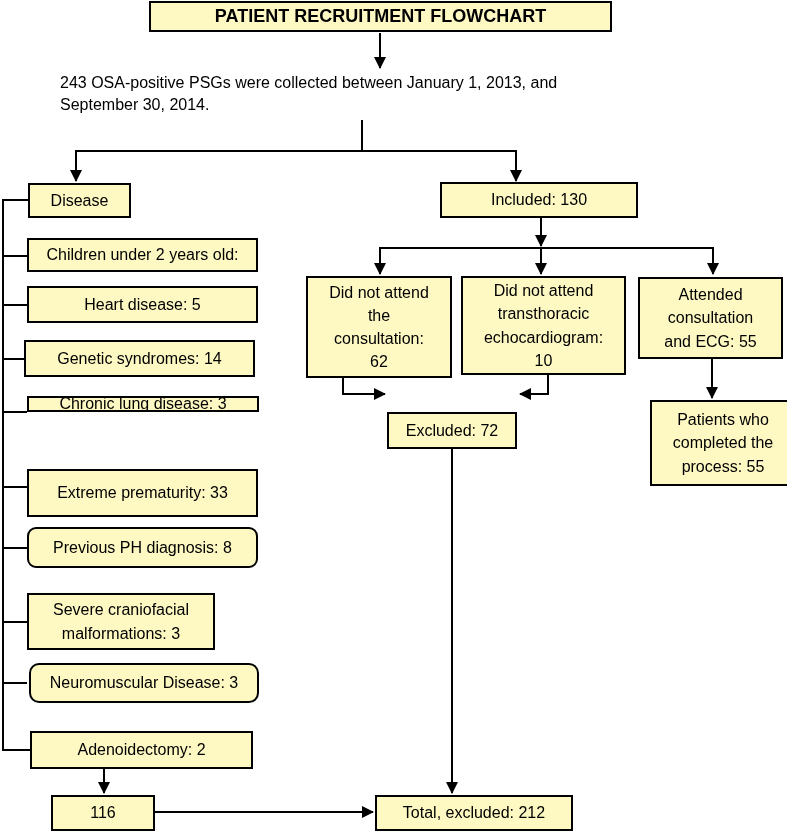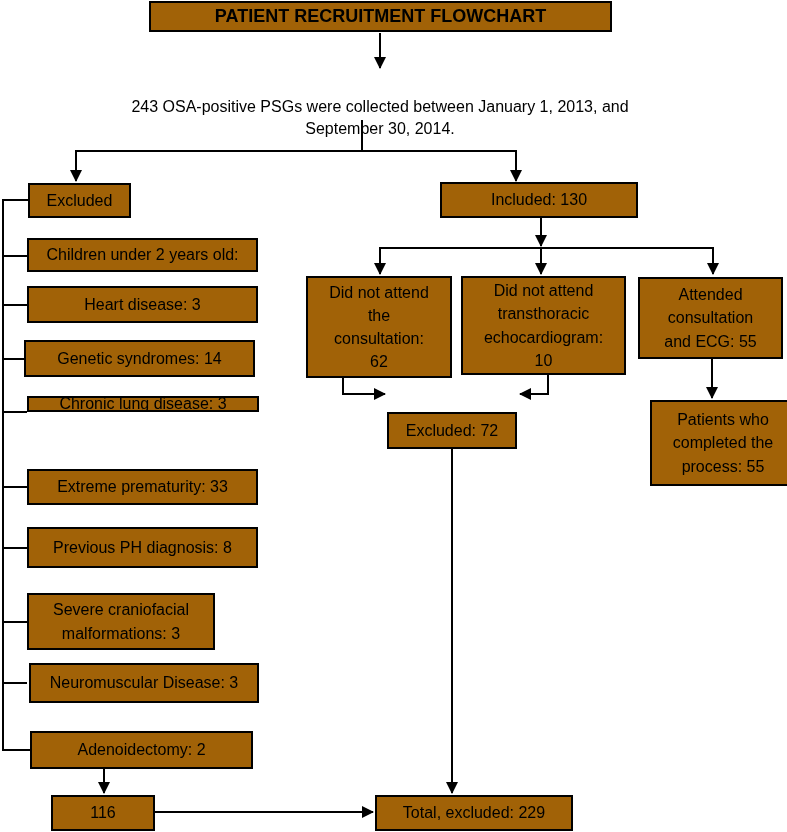--- a/index.html
+++ b/index.html
@@ -8,46 +8,45 @@
     width:787px;height:832px;
     background:#ffffff;
     font-family:"Liberation Sans", sans-serif;
     color:#000;
     overflow:hidden;
   }
   .connectors{position:absolute;left:0;top:0;width:787px;height:832px;}
   .node{
     position:absolute;
     box-sizing:border-box;
-    background:#a16207;
+    background:#fef9c3;
     border:2px solid #000;
     display:flex;align-items:center;justify-content:center;
     text-align:center;
     font-size:16px;line-height:1.45;
     white-space:pre-line;
     padding:1px 4px;
   }
   .text-node{
     position:absolute;
-    text-align:center;
+    text-align:left;
     font-size:16px;line-height:22px;
     white-space:pre-line;
-    margin-top:24px;
   }
   #n-title{left:149px;top:1px;width:463px;height:31px;font-weight:bold;font-size:18px;}
   #n-intro{left:60px;top:72px;width:640px;}
   #n-excluded-header{left:28px;top:183px;width:103px;height:35px;}
   #r0{left:27px;top:238px;width:231px;height:34px;}
   #r1{left:27px;top:286px;width:231px;height:37px;}
   #r2{left:24px;top:340px;width:231px;height:37px;}
   #r3{left:27px;top:396px;width:232px;height:16px;}
-  #r4{left:27px;top:469px;width:231px;height:36px;}
-  #r5{left:27px;top:527px;width:231px;height:41px;}
+  #r4{left:27px;top:469px;width:231px;height:48px;}
+  #r5{left:27px;top:527px;width:231px;height:41px;border-radius:9px;}
   #r6{left:27px;top:593px;width:188px;height:57px;}
-  #r7{left:29px;top:663px;width:230px;height:40px;}
+  #r7{left:29px;top:663px;width:230px;height:40px;border-radius:10px;}
   #r8{left:30px;top:731px;width:223px;height:38px;}
   #n-116{left:51px;top:795px;width:104px;height:36px;}
   #n-total{left:375px;top:795px;width:198px;height:36px;}
   #n-included{left:440px;top:182px;width:198px;height:36px;}
   #n-no-consult{left:306px;top:276px;width:146px;height:102px;}
   #n-no-echo{left:461px;top:276px;width:165px;height:99px;}
   #n-attended{left:638px;top:277px;width:145px;height:82px;}
   #n-excluded72{left:387px;top:380px;width:130px;height:37px;z-index:3;margin-top:32px;}
   #n-completed{left:637px;top:400px;width:146px;height:86px;margin-left:13px;}
 </style>
@@ -91,24 +90,24 @@
 
       <line x1="712" y1="359" x2="712" y2="398" marker-end="url(#arrow)"></line>
     </g>
   </svg>
 
   <div class="node" id="n-title">PATIENT RECRUITMENT FLOWCHART</div>
 
   <div class="text-node" id="n-intro">243 OSA-positive PSGs were collected between January 1, 2013, and
 September 30, 2014.</div>
 
-  <div class="node" id="n-excluded-header">Excluded</div>
+  <div class="node" id="n-excluded-header">Disease</div>
 
   <div class="node" id="r0">Children under 2 years old:</div>
-  <div class="node" id="r1">Heart disease: 3</div>
+  <div class="node" id="r1">Heart disease: 5</div>
   <div class="node" id="r2">Genetic syndromes: 14</div>
   <div class="node" id="r3">Chronic lung disease: 3</div>
   <div class="node" id="r4">Extreme prematurity: 33</div>
   <div class="node" id="r5">Previous PH diagnosis: 8</div>
   <div class="node" id="r6">Severe craniofacial
 malformations: 3</div>
   <div class="node" id="r7">Neuromuscular Disease: 3</div>
   <div class="node" id="r8">Adenoidectomy: 2</div>
 
   <div class="node" id="n-116">116</div>
@@ -123,15 +122,15 @@
 echocardiogram:
 10</div>
   <div class="node" id="n-attended">Attended
 consultation
 and ECG: 55</div>
   <div class="node" id="n-excluded72">Excluded: 72</div>
   <div class="node" id="n-completed">Patients who
 completed the
 process: 55</div>
 
-  <div class="node" id="n-total">Total, excluded: 229</div>
+  <div class="node" id="n-total">Total, excluded: 212</div>
 
 </div>
 
 </body></html>

